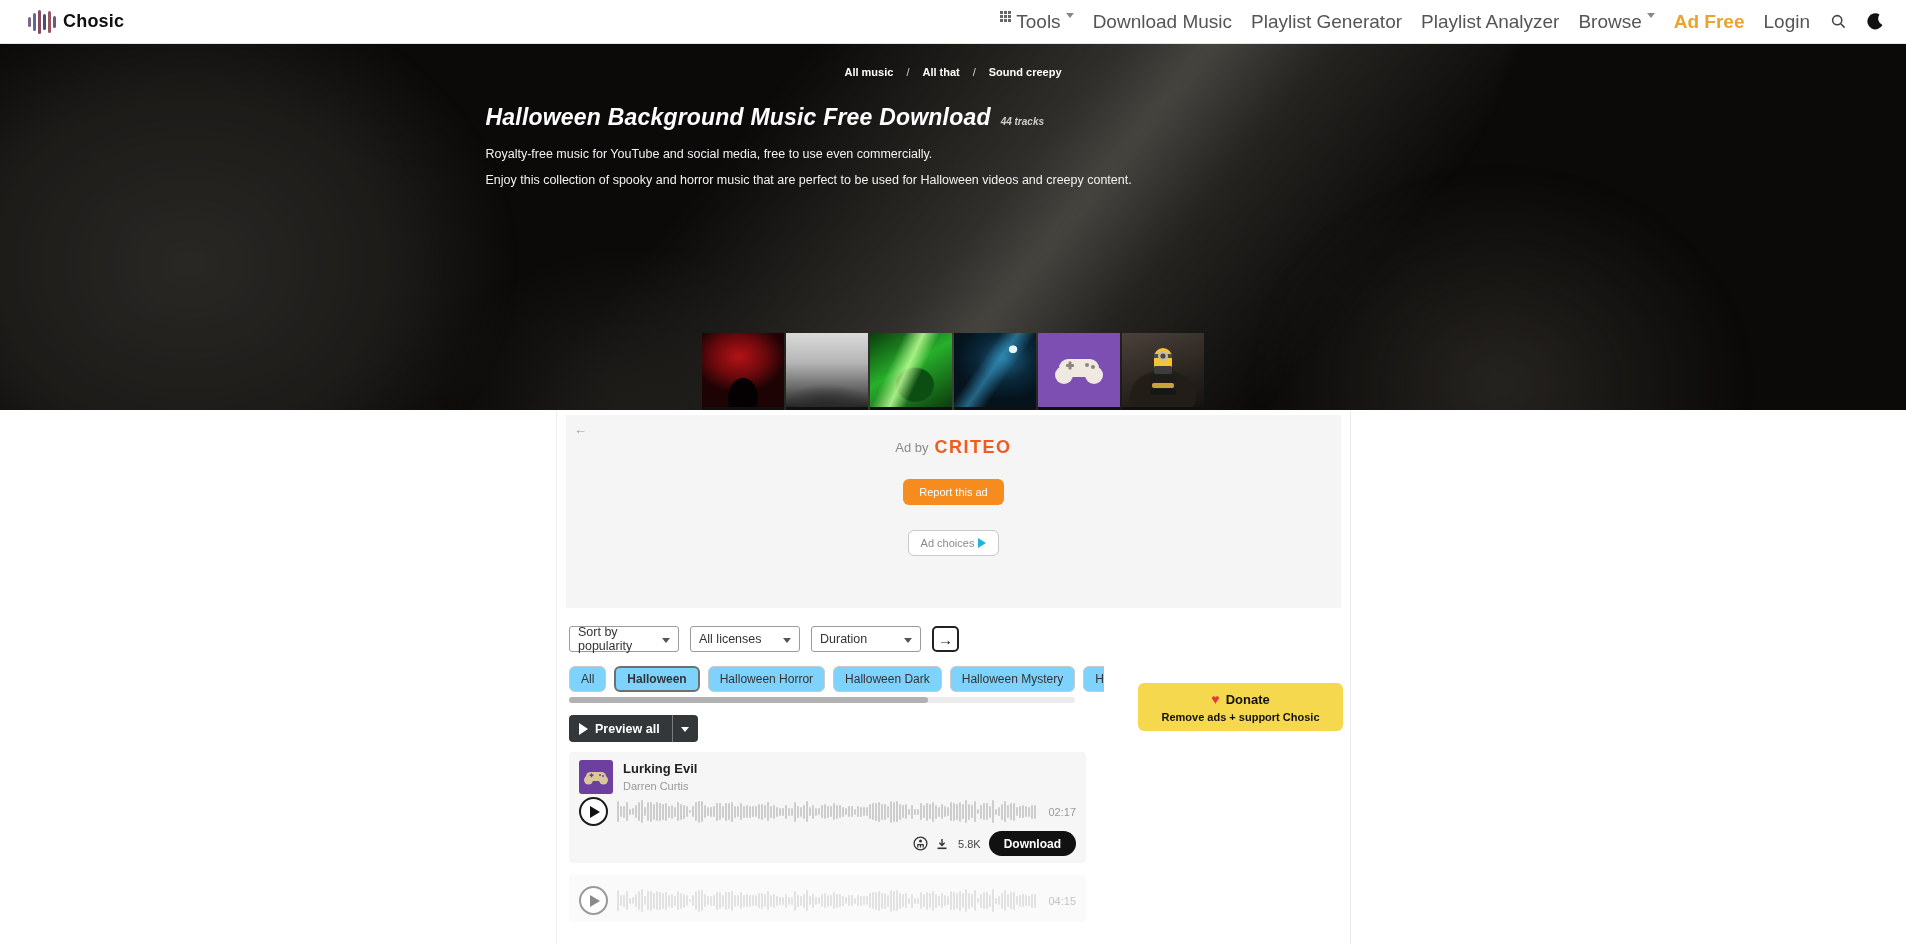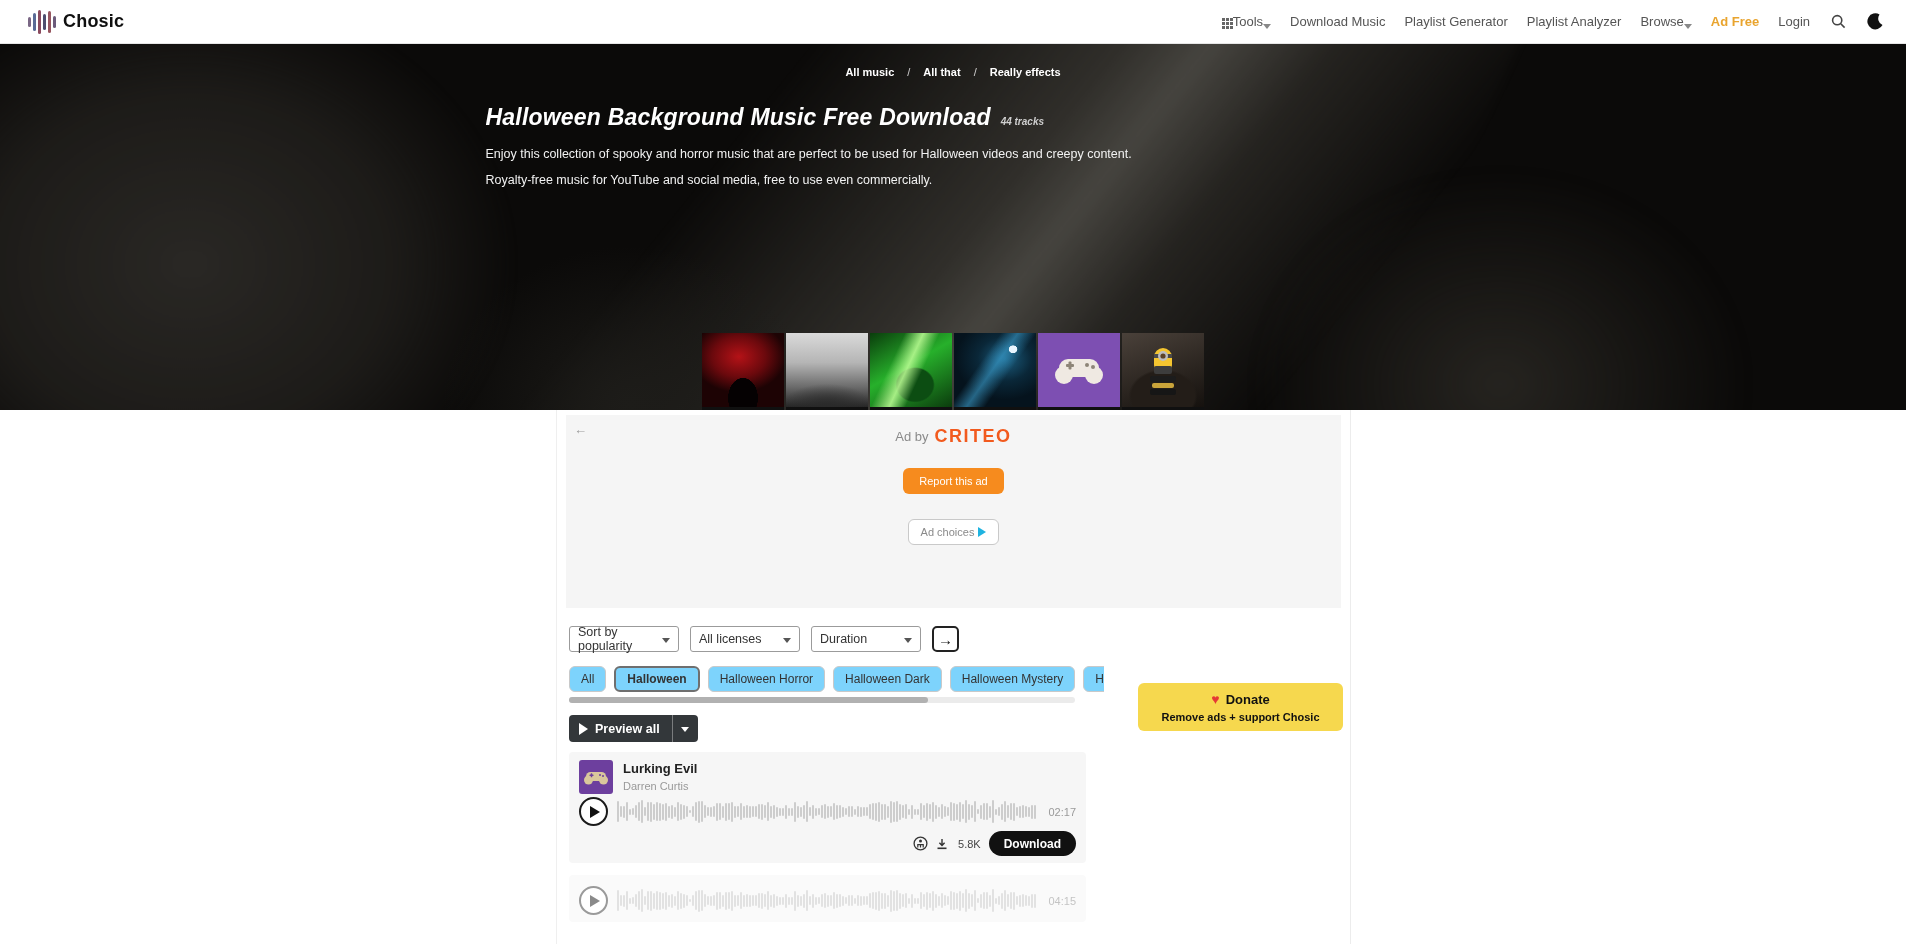--- a/index.html
+++ b/index.html
@@ -14,22 +14,22 @@
   .logo-bars { display:flex; align-items:center; gap:2px; height:24px; }
   .logo-bars i { width:3px; border-radius:2px; display:block; }
   .logo-bars i:nth-child(1){height:10px;background:#7a6785;}
   .logo-bars i:nth-child(2){height:18px;background:#5a6b96;}
   .logo-bars i:nth-child(3){height:24px;background:#8a4a5e;}
   .logo-bars i:nth-child(4){height:16px;background:#4d4e6e;}
   .logo-bars i:nth-child(5){height:22px;background:#96555f;}
   .logo-bars i:nth-child(6){height:12px;background:#6b5b7b;}
   .logo-text { font-size:18px; font-weight:bold; color:#101010; letter-spacing:.2px;}
   .nav-right { display:flex; align-items:center; gap:19px; }
-  .nav-item { font-size:13px; color:#555; text-decoration:none; cursor:pointer;
-              display:flex; align-items:flex-end; white-space:nowrap; }
+  .nav-item { font-size:19px; color:#555; text-decoration:none; cursor:pointer;
+              display:flex; align-items:flex-start; gap:5px; white-space:nowrap; }
   .nav-item.adfree { color:#e9a42e; font-weight:bold; }
   .grid-ic { display:grid; grid-template-columns:repeat(3,3px); gap:1px; }
   .grid-ic b { width:3px; height:3px; background:#666; display:block; }
   .chev { width:0;height:0;border-left:4px solid transparent;border-right:4px solid transparent;
           border-top:5px solid #888; display:inline-block; margin-top:2px;}
   .nav-ic { width:18px; height:18px; display:flex; align-items:center; justify-content:center; cursor:pointer; }
 
   
   .hero { height:366px; background:#0b0a09; position:relative; overflow:hidden; }
   .hero-bg1,.hero-bg2,.hero-bg3,.hero-bg4 { position:absolute; pointer-events:none; }
@@ -77,21 +77,21 @@
                  linear-gradient(160deg,#4a413a 0%,#2a241f 60%,#15110e 100%);
                  display:flex; align-items:center; justify-content:center; }
 
   
   .main-card { margin-left:556px; width:795px; background:#fff;
                border-left:1px solid #efefef; border-right:1px solid #ececec;
                min-height:534px; padding:5px 9px 0; }
   .ad-box { height:193px; background:#f5f5f5; position:relative;
             display:flex; flex-direction:column; align-items:center; }
   .ad-back { position:absolute; left:8px; top:7px; color:#9a9a9a; font-size:13px; cursor:pointer; }
-  .ad-by { margin-top:11px; font-size:13px; color:#8a8a8a; display:flex; gap:6px; align-items:center;}
+  .ad-by { margin-top:22px; font-size:13px; color:#8a8a8a; display:flex; gap:6px; align-items:center;}
   .criteo { color:#f25a1e; font-weight:bold; letter-spacing:1.5px; font-size:18px; }
   .report-btn { margin-top:21px; background:#f68b1e; color:#fff; border:none; border-radius:6px;
                 font-size:11px; font-family:"Liberation Sans",sans-serif; padding:7px 16px; cursor:pointer; }
   .adchoices-btn { margin-top:25px; background:#fff; color:#8a8a8a; border:1px solid #c9c9c9;
                    border-radius:6px; font-size:11px; padding:6px 12px; cursor:pointer;
                    display:flex; align-items:center; gap:4px; font-family:"Liberation Sans",sans-serif;}
   .adplay { width:0;height:0;border-top:5px solid transparent;border-bottom:5px solid transparent;
             border-left:8px solid #1fb3e0; display:inline-block; }
 
   .filter-row { margin:18px 0 0 3px; display:flex; gap:11px; align-items:center; }
@@ -225,28 +225,28 @@
   <div class="hero-bg1"></div>
   <div class="hero-bg2"></div>
   <div class="hero-bg3"></div>
   <div class="hero-bg4"></div>
   <div class="hero-inner">
     <div class="breadcrumb">
       <a>All music</a>
       <span class="sep">/</span>
       <a>All that</a>
       <span class="sep">/</span>
-      <a>Really effects</a>
+      <a>Sound creepy</a>
     </div>
     <div class="page-title-row">
       <span class="page-title">Halloween Background Music Free Download</span>
       <span class="track-count">44 tracks</span>
     </div>
+    <div class="hero-desc">Royalty-free music for YouTube and social media, free to use even commercially.</div>
     <div class="hero-desc">Enjoy this collection of spooky and horror music that are perfect to be used for Halloween videos and creepy content.</div>
-    <div class="hero-desc">Royalty-free music for YouTube and social media, free to use even commercially.</div>
   </div>
   <div class="cat-row">
     <div class="cat-tile">
       <div class="cat-img art-horror"></div>
       <div class="cat-label">Horror</div>
     </div>
     <div class="cat-tile">
       <div class="cat-img art-dark"></div>
       <div class="cat-label">Dark</div>
     </div>

